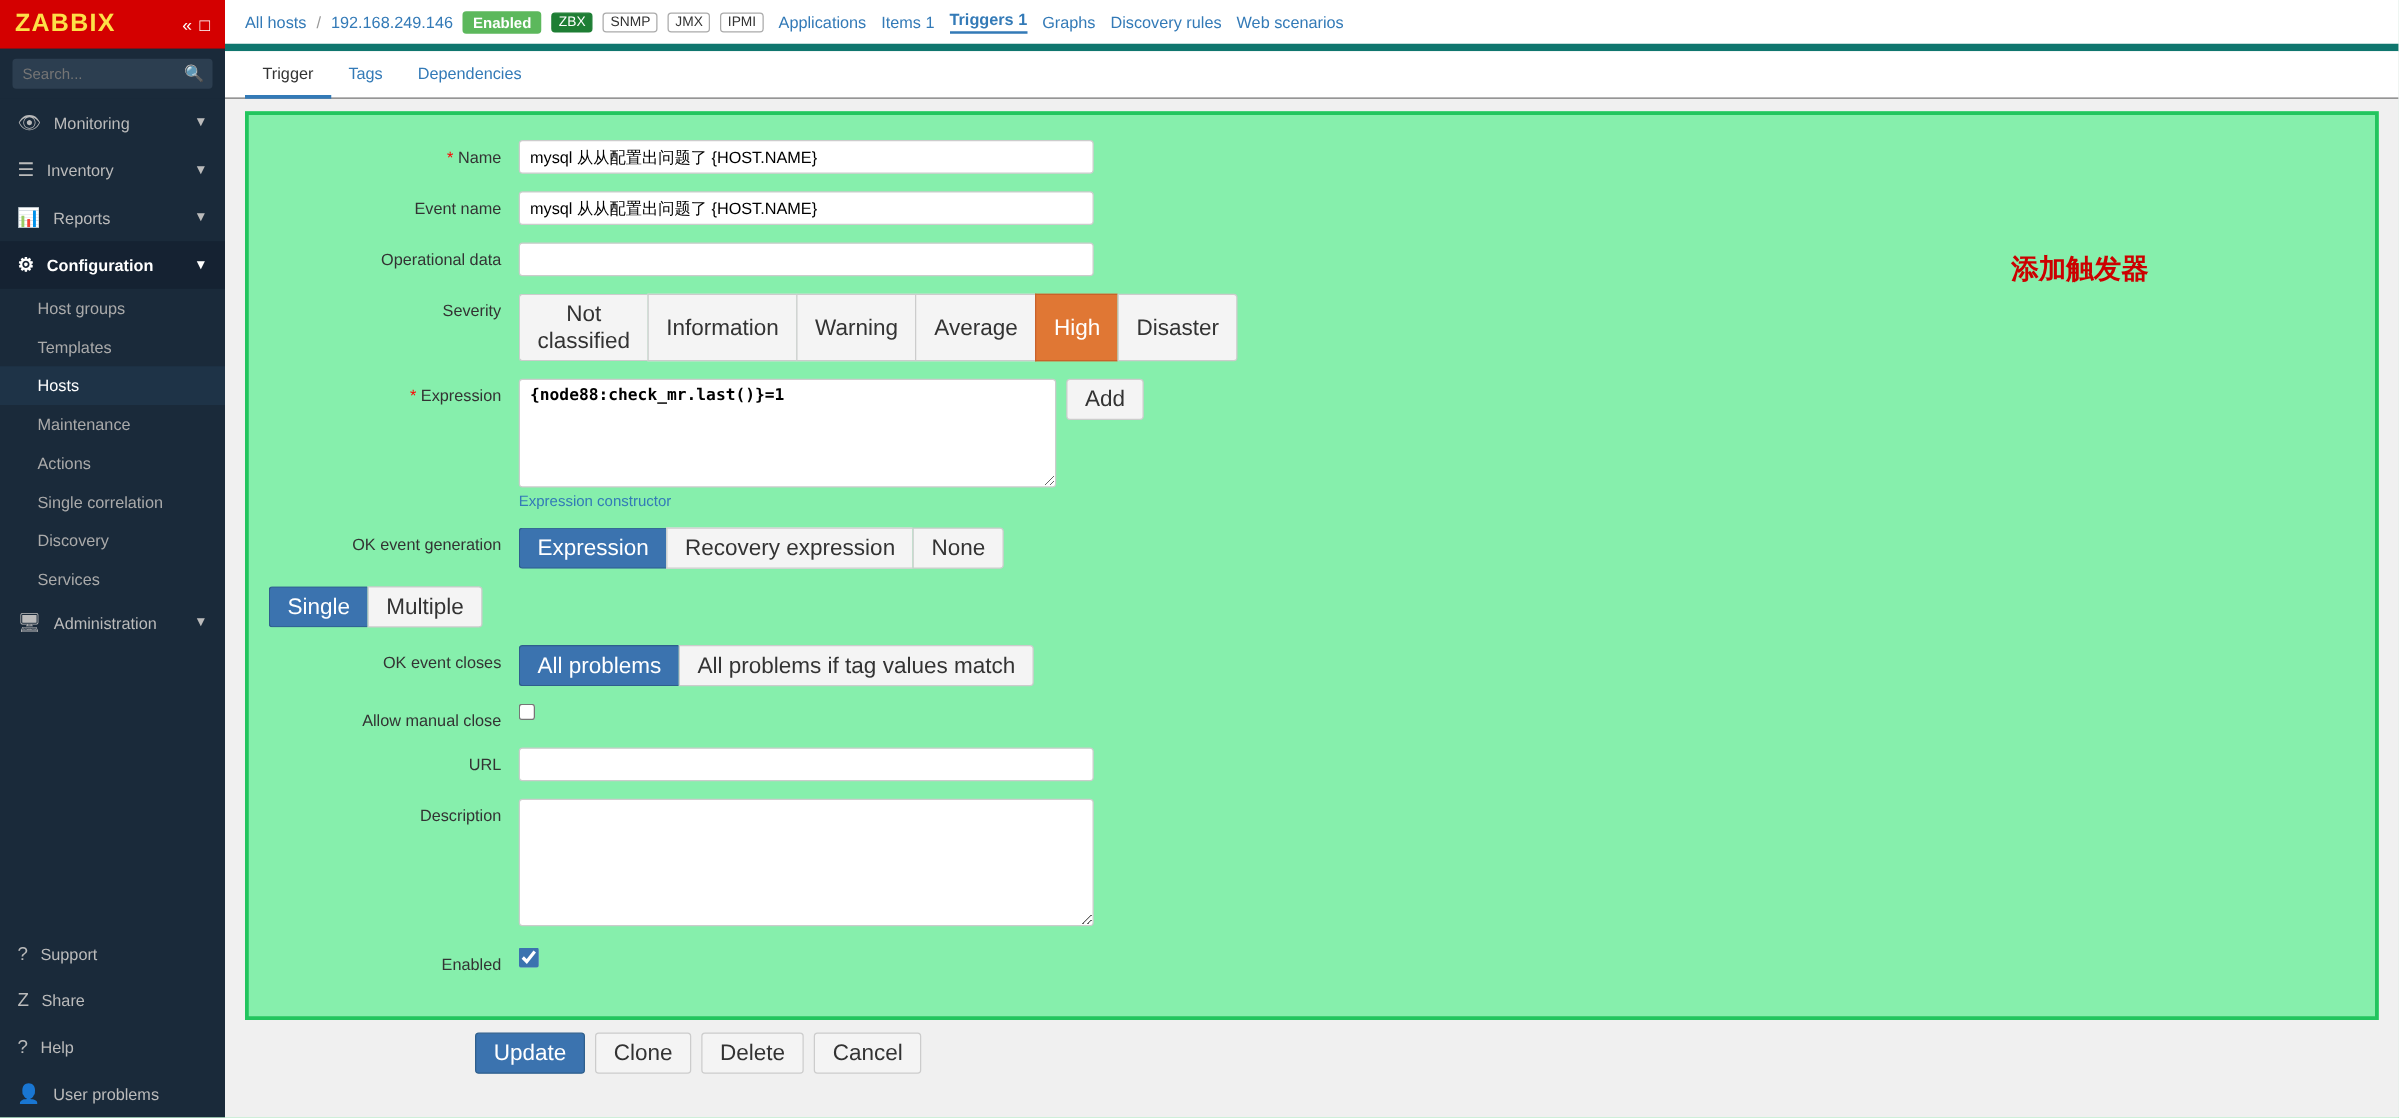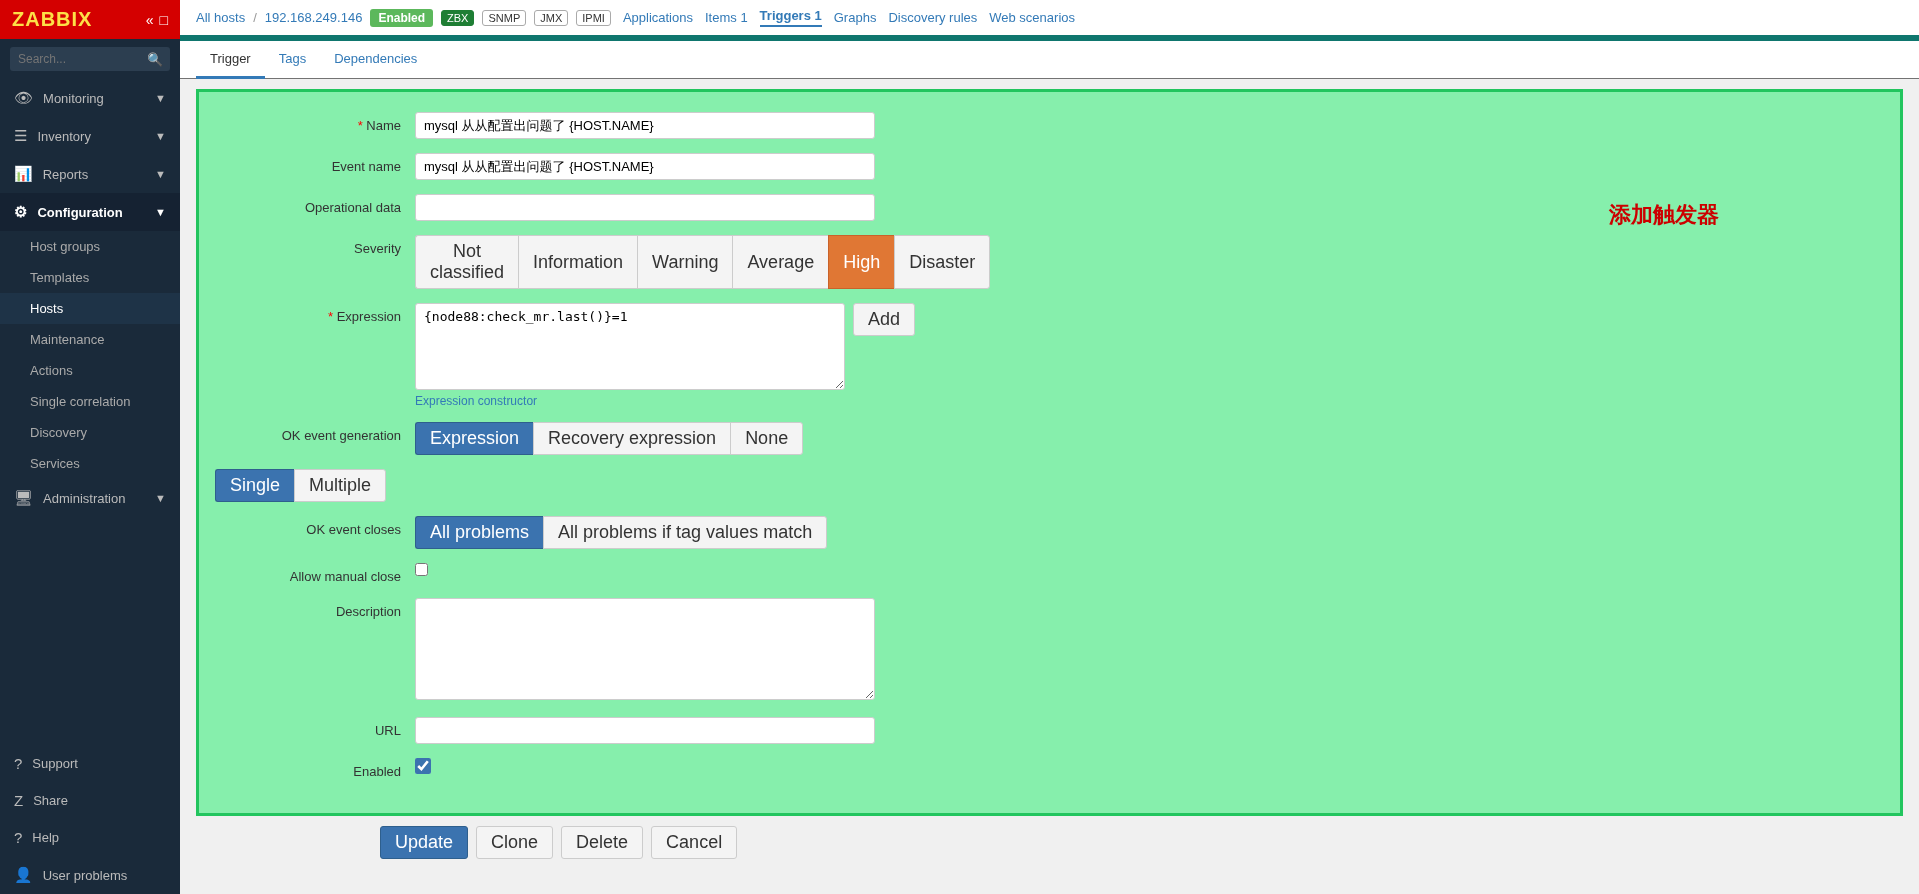--- a/index.html
+++ b/index.html
@@ -220,20 +220,21 @@
     }
     .form-textarea {
       width: 100%;
       padding: 5px 8px;
       border: 1px solid #ccc;
       border-radius: 3px;
       font-size: 13px;
       outline: none;
       resize: vertical;
       font-family: monospace;
+      font-weight: bold;
     }
     .expression-wrap {
       display: flex;
       align-items: flex-start;
       gap: 8px;
     }
     .expression-wrap .form-textarea {
       flex: 1;
     }
     .btn {
@@ -494,30 +495,30 @@
       </div>
 
       <div class="form-row">
         <div class="form-label">Allow manual close</div>
         <div class="form-field checkbox-field">
           <input type="checkbox" style="">
         </div>
       </div>
 
       <div class="form-row">
+        <div class="form-label">URL</div>
+        <div class="form-field">
+          <input type="text" class="form-input" style="width: 460px;">
+        </div>
+      </div>
+
+      <div class="form-row">
         <div class="form-label">Description</div>
         <div class="form-field">
           <textarea class="form-textarea" rows="6" style="width: 460px;"></textarea>
-        </div>
-      </div>
-
-      <div class="form-row">
-        <div class="form-label">URL</div>
-        <div class="form-field">
-          <input type="text" class="form-input" style="width: 460px;">
         </div>
       </div>
 
       <div class="form-row">
         <div class="form-label">Enabled</div>
         <div class="form-field checkbox-field">
           <input type="checkbox" checked="" style="accent-color: rgb(59, 115, 175); width: 16px; height: 16px;">
         </div>
       </div>
 

